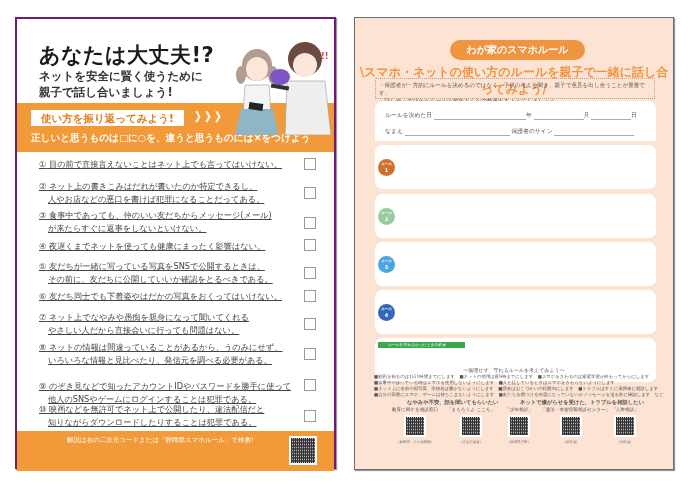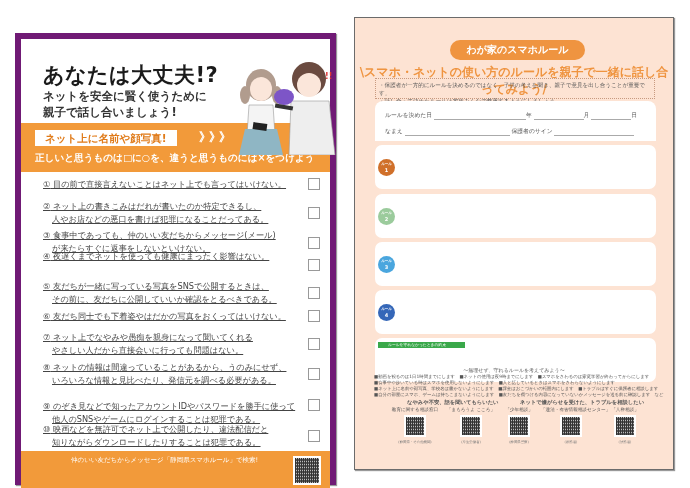--- a/index.html
+++ b/index.html
@@ -1,21 +1,21 @@
 <!DOCTYPE html>
 <html><head>
 <meta charset="utf-8">
 <style>
   * { box-sizing: border-box; margin: 0; padding: 0; }
   html, body { width: 690px; height: 488px; background: #ffffff; overflow: hidden; }
   body { position: relative; font-family: "DejaVu Sans", sans-serif; color: #333; }
 
   
   .left { position: absolute; left: 15px; top: 17px; width: 321px; height: 452px;
-          background: #fff; border: 6px solid #701a75; box-shadow: 1px 1px 1px #999; margin-top: 16px; }
+          background: #fff; border: 2px solid #701a75; box-shadow: 1px 1px 1px #999; }
   .l-header { position: absolute; left: 0; top: 0; width: 100%; height: 84px; background: #fff; }
   .l-title { position: absolute; left: 22px; top: 22px; font-size: 21px; font-weight: bold; color: #1a1a1a; letter-spacing: 0.5px; }
   .l-sub { position: absolute; left: 22px; font-size: 11.5px; font-weight: bold; color: #333; }
   .l-sub.s1 { top: 50px; }
   .l-sub.s2 { top: 66px; }
   .illus { position: absolute; left: 208px; top: 6px; width: 110px; height: 110px; }
   .l-band { position: absolute; left: 0; top: 84px; width: 100%; height: 49px; background: #f29a3a; }
   .l-band-pill { position: absolute; left: 14px; top: 7px; height: 16px; padding: 0 10px; background: #fff;
                  color: #e07b1a; font-size: 10.5px; font-weight: bold; line-height: 16px; }
   .l-band-arrows { position: absolute; left: 178px; top: 6px; color: #fff; font-size: 12px; font-weight: bold; letter-spacing: -2px; }
@@ -68,21 +68,21 @@
 </head>
 <body>
 
 <div class="left">
   <div class="l-header">
     <div class="l-title">あなたは大丈夫!?</div>
     <div class="l-sub s1">ネットを安全に賢く使うために</div>
     <div class="l-sub s2">親子で話し合いましょう!</div>
   </div>
   <div class="l-band">
-    <div class="l-band-pill">ネット上に名前や顔写真!</div>
+    <div class="l-band-pill">使い方を振り返ってみよう!</div>
     <div class="l-band-arrows">》》》</div>
     <div class="l-band-instr">正しいと思うものは□に○を、違うと思うものには×をつけよう</div>
   </div>
 
   <svg class="illus" viewBox="0 0 110 110">
 
     <ellipse cx="32" cy="40" rx="15" ry="16" fill="#b19c8e"></ellipse>
     <ellipse cx="32" cy="44" rx="11" ry="12" fill="#fbe6da"></ellipse>
     <ellipse cx="16" cy="50" rx="5" ry="9" fill="#b19c8e"></ellipse>
     <ellipse cx="48" cy="50" rx="5" ry="9" fill="#b19c8e"></ellipse>
@@ -110,21 +110,21 @@
       <span class="q-line indent">人やお店などの悪口を書けば犯罪になることだってある。</span>
     </div>
     <div class="q-box" style="top:31px"></div>
 
     <div class="q-item" style="top:53px">
       <span class="q-line"><span>③</span> <span>食事中であっても、仲のいい友だちからメッセージ(メール)</span></span>
       <span class="q-line indent">が来たらすぐに返事をしないといけない。</span>
     </div>
     <div class="q-box" style="top:61px"></div>
 
-    <div class="q-item" style="top:74px">
+    <div class="q-item" style="top:84px">
       <span class="q-line"><span>④</span> <span>夜遅くまでネットを使っても健康にまったく影響はない。</span></span>
     </div>
     <div class="q-box" style="top:83px"></div>
 
     <div class="q-item" style="top:104px">
       <span class="q-line"><span>⑤</span> <span>友だちが一緒に写っている写真をSNSで公開するときは、</span></span>
       <span class="q-line indent">その前に、友だちに公開していいか確認をとるべきである。</span>
     </div>
     <div class="q-box" style="top:111px"></div>
 
@@ -152,21 +152,21 @@
     <div class="q-box" style="top:223px"></div>
 
     <div class="q-item" style="top:247px">
       <span class="q-line"><span>⑩</span> <span>映画などを無許可でネット上で公開したり、違法配信だと</span></span>
       <span class="q-line indent">知りながらダウンロードしたりすることは犯罪である。</span>
     </div>
     <div class="q-box" style="top:254px"></div>
   </div>
 
   <div class="l-footer">
-    <div class="l-footer-small">仲のいい友だちからメッセージ「静岡県スマホルール」で検索!</div>
+    <div class="l-footer-small">解説は右の二次元コードまたは「静岡県スマホルール」で検索!</div>
     <div class="qr">
         <div class="qr-inner"></div>
       </div>
   </div>
 </div>
 
 <div class="right">
   <div class="r-title">わが家のスマホルール</div>
   <div class="r-subtitle">\スマホ・ネットの使い方のルールを親子で一緒に話し合ってみよう/</div>
   <div class="r-note">

